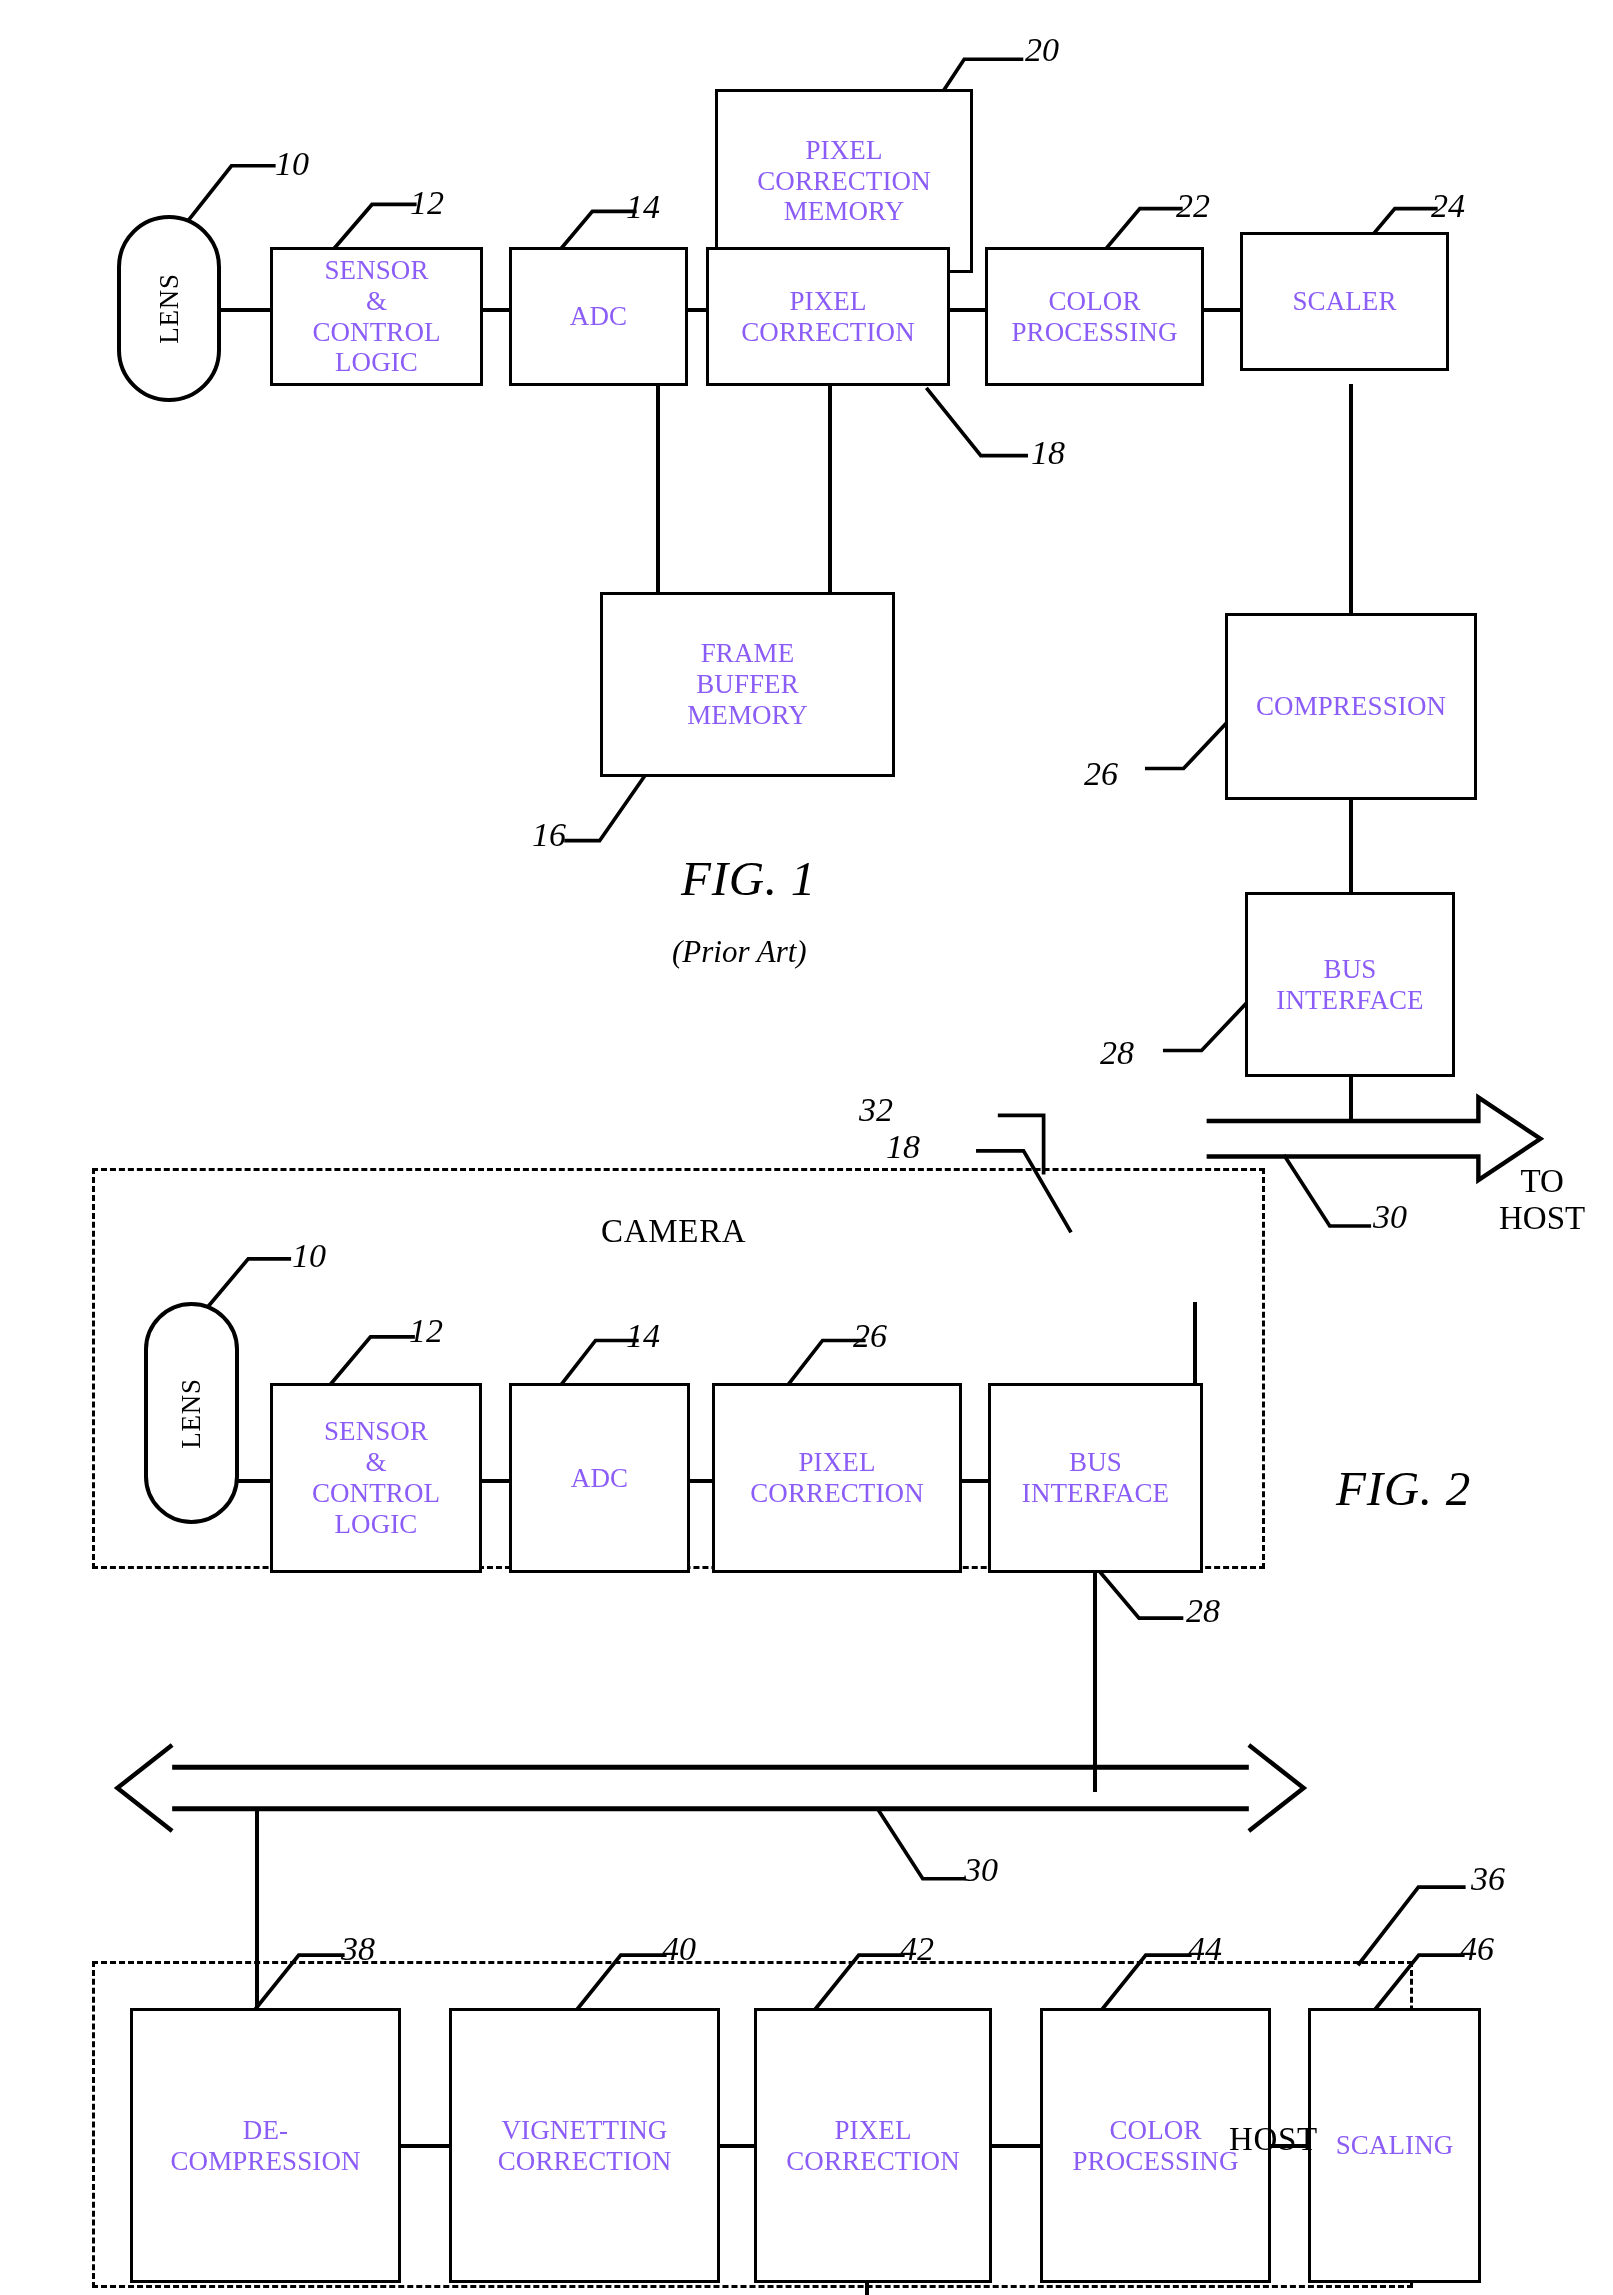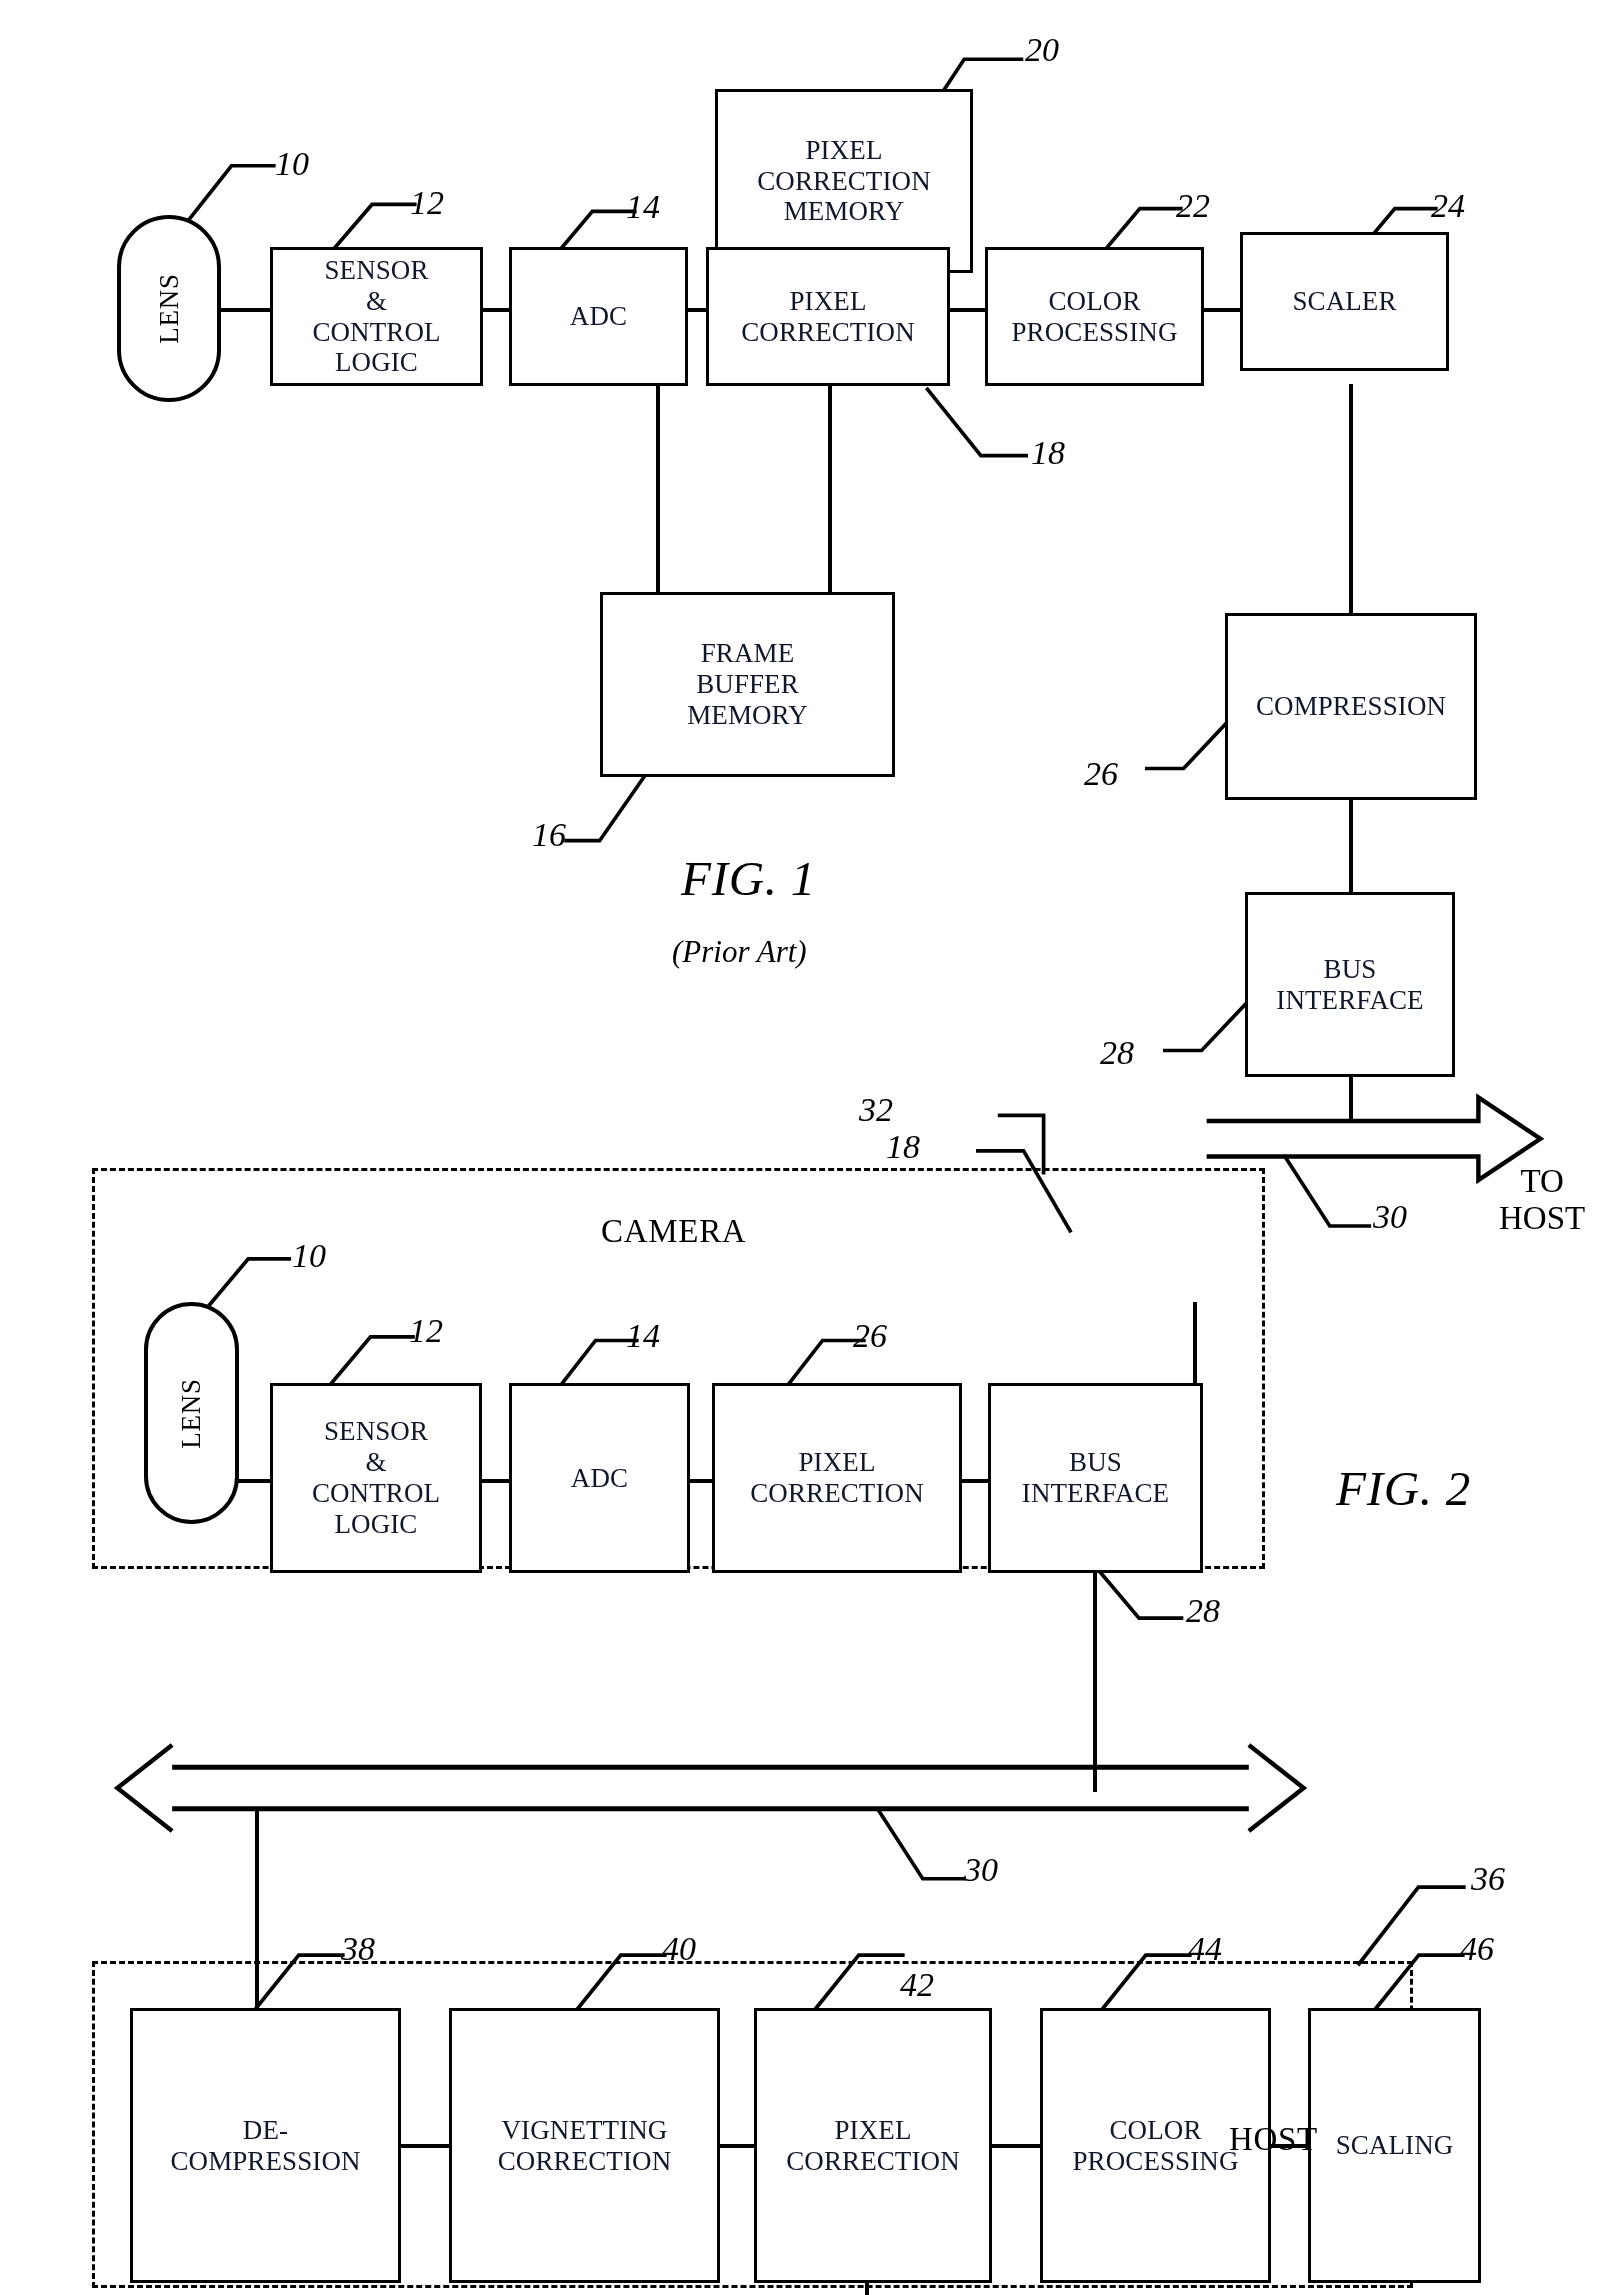--- a/index.html
+++ b/index.html
@@ -16,21 +16,21 @@
     box-sizing:border-box;
     border:3.7px solid #000;
     background:#fff;
     display:flex;
     align-items:center;
     justify-content:center;
     text-align:center;
     line-height:1.14;
     font-size:27px;
     letter-spacing:0.1px;
-    color:#0f172a;
+    color:#8b5cf6;
     z-index:4;
   }
   .box.thin{border-width:3px;}
   .box .txt{display:block;white-space:pre-line;padding:0 3px;}
   
   .lens{
     position:absolute;
     box-sizing:border-box;
     border:4.4px solid #000;
     border-radius:52px;
@@ -374,21 +374,21 @@
 
   <div class="box" style="left:754px;top:2008px;width:238px;height:275px;">
     <span class="txt">PIXEL
 CORRECTION</span>
   </div>
   <div class="leader" style="left:807px;top:1943px;width:108px;height:76px;">
     <svg width="108" height="76" viewBox="0 0 146 102">
       <path d="M4,98 L70,16 L132,16" stroke="#000" stroke-width="5" fill="none"></path>
     </svg>
   </div>
-  <span class="refnum" style="left:900px;top:1930px;margin-top:36px;">42</span>
+  <span class="refnum" style="left:900px;top:1930px;">42</span>
 
   <div class="box" style="left:1040px;top:2008px;width:231px;height:275px;">
     <span class="txt">COLOR
 PROCESSING</span>
   </div>
   <div class="leader" style="left:1094px;top:1943px;width:108px;height:76px;">
     <svg width="108" height="76" viewBox="0 0 146 102">
       <path d="M4,98 L70,16 L132,16" stroke="#000" stroke-width="5" fill="none"></path>
     </svg>
   </div>

